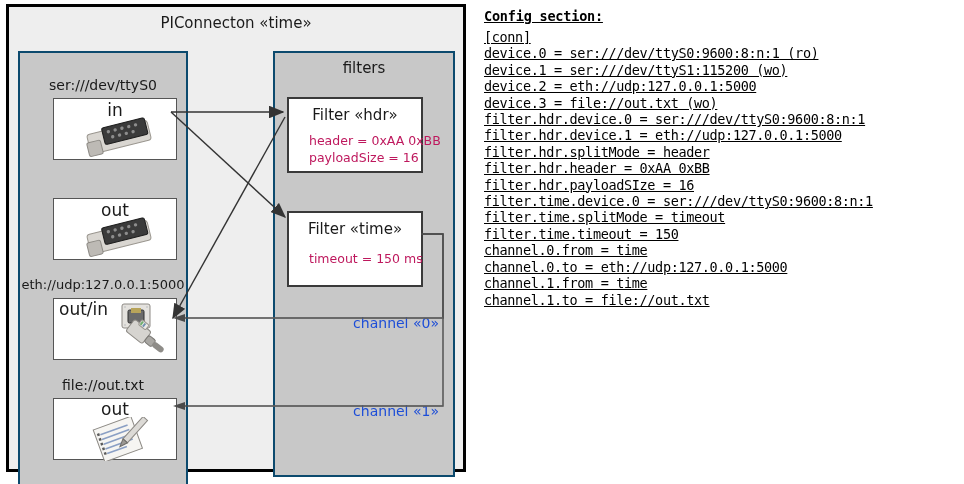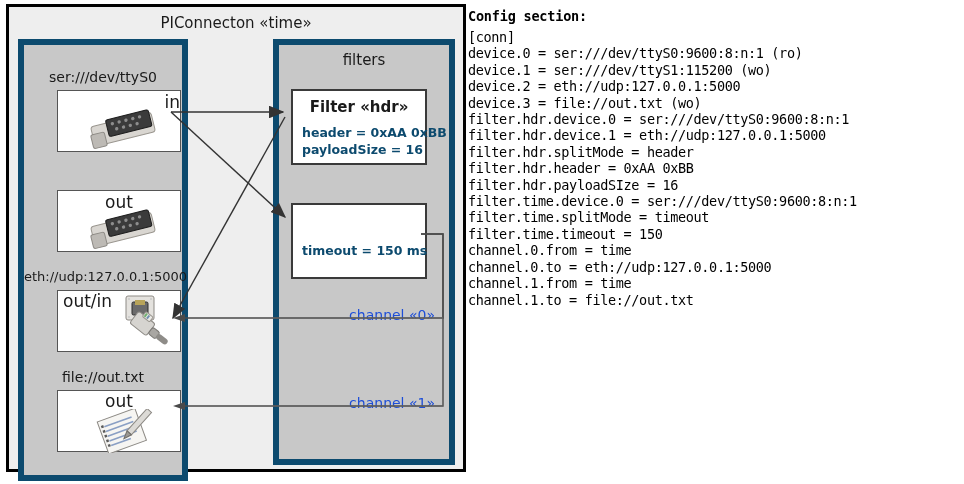--- a/index.html
+++ b/index.html
@@ -5,64 +5,64 @@
   html,body{margin:0;padding:0;background:#ffffff;}
   body{width:964px;height:484px;position:relative;overflow:hidden;
        font-family:"DejaVu Sans","Liberation Sans",sans-serif;}
 
   
   #diagram{position:absolute;left:6px;top:4px;width:460px;height:468px;
            border:3px solid #000;background:#eeeeee;box-sizing:border-box;}
   #diagram-title{position:absolute;left:0;top:7px;width:100%;text-align:center;
                  font-size:15px;color:#1a1a1a;}
 
-  .panel{position:absolute;background:#c8c8c8;border:6px solid #0c4a6e;
-         box-sizing:border-box;}
+  .panel{position:absolute;background:#c8c8c8;border:2px solid #0c4a6e;
+         box-sizing:border-box;margin-top:12px;}
   .panel-title{position:absolute;left:0;top:6px;width:100%;text-align:center;
                font-size:15px;color:#1a1a1a;}
 
   
   .dev-label{position:absolute;width:100%;text-align:center;font-size:14px;
              color:#1a1a1a;white-space:nowrap;}
   .dev-box{position:absolute;background:#ffffff;border:1px solid #555;
            box-sizing:border-box;}
   .dev-io{position:absolute;font-size:17px;color:#1a1a1a;}
 
   
   .filter-box{position:absolute;background:#ffffff;border:2px solid #3a3a3a;
-              box-sizing:border-box;font-weight:bold;}
+              box-sizing:border-box;}
   .filter-name{position:absolute;left:0;top:7px;width:100%;text-align:center;
                font-size:15px;color:#1a1a1a;}
-  .filter-attr{position:absolute;left:9px;font-size:12.5px;color:#0c4a6e;
+  .filter-attr{position:absolute;left:20px;font-size:12.5px;color:#be185d;
                white-space:nowrap;}
 
   .chan-label{position:absolute;font-size:14px;color:#1d4ed8;white-space:nowrap;}
 
   
-  #config{position:absolute;left:468px;top:8px;width:470px;}
+  #config{position:absolute;left:484px;top:8px;width:470px;text-decoration:underline;}
   #config-head{font-family:"DejaVu Sans Mono","Liberation Mono",monospace;
                font-size:13.5px;font-weight:bold;color:#000;letter-spacing:-0.2px;}
   #config-lines{margin-top:5px;font-family:"DejaVu Sans Mono","Liberation Mono",monospace;
                 font-size:13.5px;line-height:16.4px;color:#000;letter-spacing:-0.35px;
                 white-space:pre;}
 
   svg.ovl{position:absolute;left:0;top:0;pointer-events:none;}
 </style>
 </head>
 <body>
 
 <div id="diagram">
 
   <div id="diagram-title">PIConnecton «time»</div>
 
   <div class="panel" style="left:9px;top:32px;width:170px;height:442px;">
 
     <div class="dev-label" style="top:24px;">ser:///dev/ttyS0</div>
     <div class="dev-box" style="left:33px;top:45px;width:124px;height:62px;">
-      <div class="dev-io" style="left:0;top:1px;width:100%;text-align:right;">in</div>
+      <div class="dev-io" style="left:0;top:1px;width:100%;text-align:center;">in</div>
       <span style="position:absolute;left:26px;top:16px;">
         <svg width="80" height="44" viewBox="0 0 80 44">
           <g transform="rotate(-14 40 22)">
             <rect x="8" y="12" width="62" height="20" rx="3" fill="#d9d6d1" stroke="#9a968f"></rect>
             <rect x="24" y="9" width="44" height="17" rx="2" fill="#3b3b3b" stroke="#1d1d1d"></rect>
             <g fill="#8d8d8d">
               <circle cx="30" cy="14" r="1.7"></circle>
                 <circle cx="37" cy="14" r="1.7"></circle>
               <circle cx="44" cy="14" r="1.7"></circle>
                 <circle cx="51" cy="14" r="1.7"></circle>
@@ -162,20 +162,21 @@
   <div class="panel" style="left:264px;top:32px;width:182px;height:426px;">
     <div class="panel-title">filters</div>
 
     <div class="filter-box" style="left:12px;top:44px;width:136px;height:76px;">
       <div class="filter-name">Filter «hdr»</div>
       <div class="filter-attr" style="top:34px;">header = 0xAA 0xBB</div>
       <div class="filter-attr" style="top:51px;">payloadSize = 16</div>
     </div>
 
     <div class="filter-box" style="left:12px;top:158px;width:136px;height:76px;">
+      <div class="filter-name">Filter «time»</div>
       <div class="filter-attr" style="top:38px;">timeout = 150 ms</div>
     </div>
 
     <div class="chan-label" style="right:14px;top:262px;">channel «0»</div>
     <div class="chan-label" style="right:14px;top:350px;">channel «1»</div>
   </div>
 
   <svg class="ovl" width="454" height="462">
     <defs>
       <marker id="ah" markerWidth="11" markerHeight="9" refX="10" refY="4.5" orient="auto">

